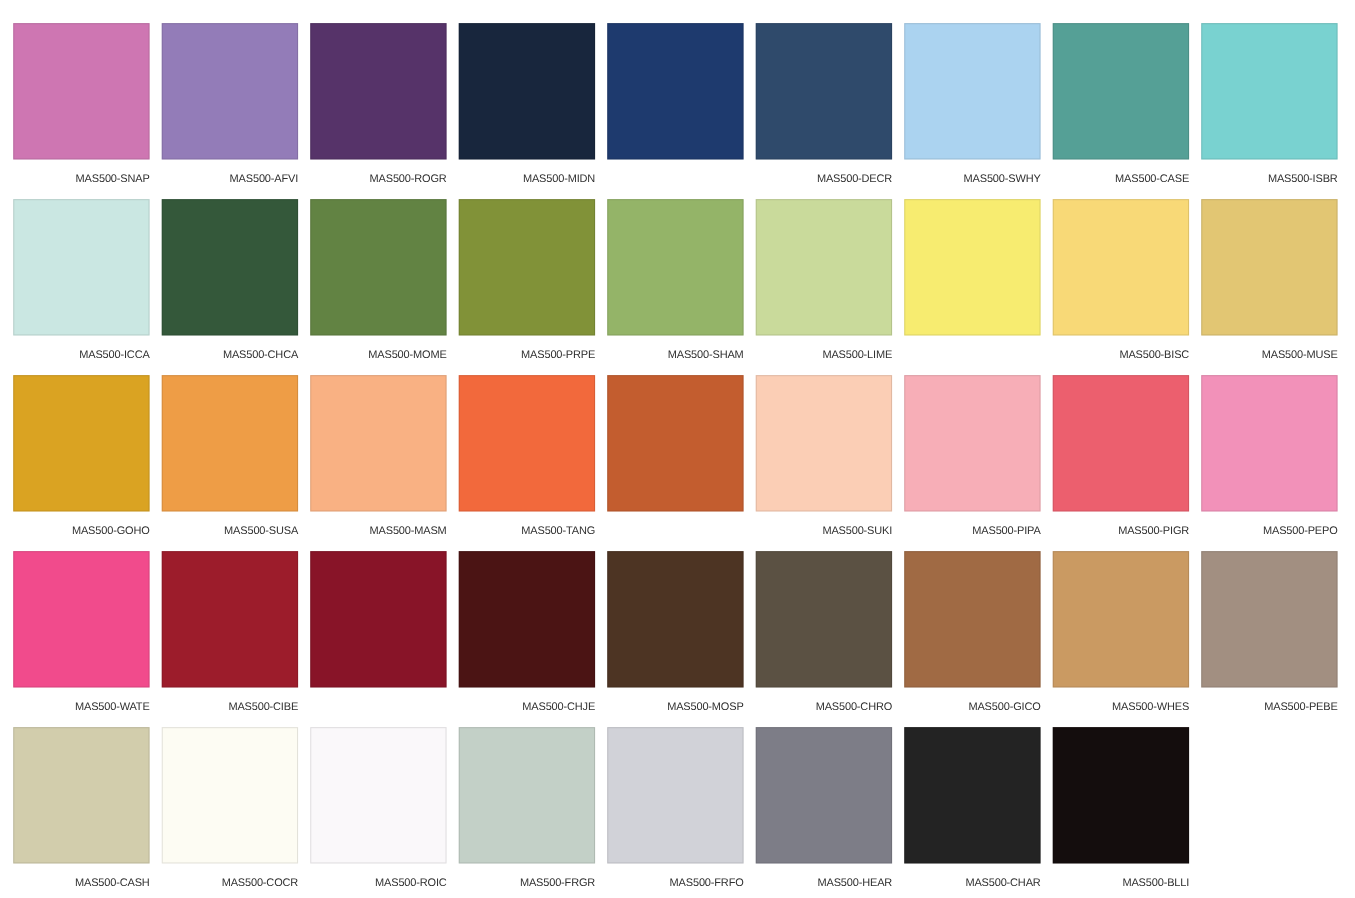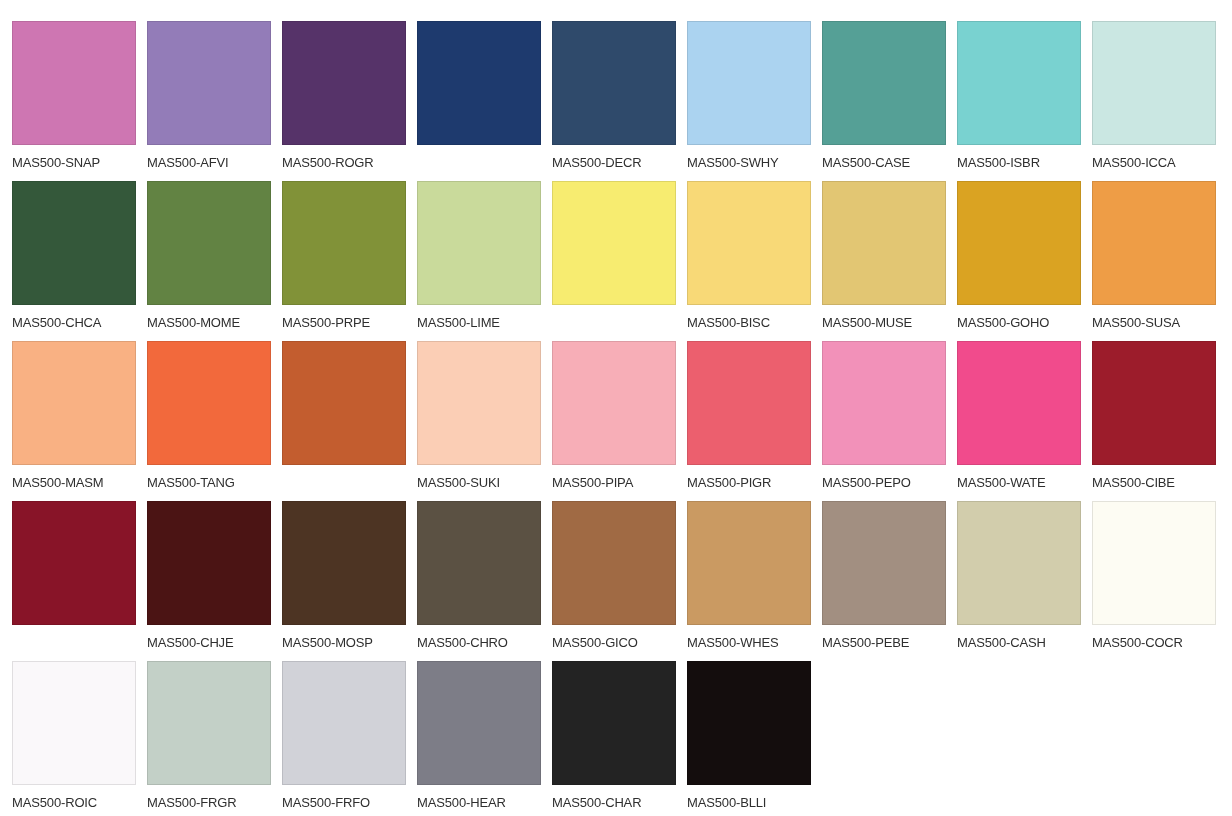--- a/index.html
+++ b/index.html
@@ -37,23 +37,23 @@
   .swatch-chip {
     width: 124px;
     height: 124px;
     box-sizing: border-box;
     border: 1px solid rgba(0, 0, 0, 0.10);
     flex: 0 0 auto;
   }
   .swatch-label {
     display: block;
     width: 124px;
-    text-align: left;
+    text-align: right;
     font-family: "Liberation Sans", sans-serif;
-    font-size: 13px;
+    font-size: 10px;
     line-height: 36px;
     color: #2f2f2f;
     letter-spacing: -0.15px;
     white-space: nowrap;
   }
 </style>
 </head>
 <body>
 
 <div id="palette-page">
@@ -64,20 +64,24 @@
       </div>
       <div class="swatch-cell">
         <div class="swatch-chip" style="background-color: rgb(147, 124, 184);"></div>
         <span class="swatch-label">MAS500-AFVI</span>
       </div>
       <div class="swatch-cell">
         <div class="swatch-chip" style="background-color: rgb(86, 51, 105);"></div>
         <span class="swatch-label">MAS500-ROGR</span>
       </div>
       <div class="swatch-cell">
+        <div class="swatch-chip" style="background-color: rgb(24, 38, 61);"></div>
+        <span class="swatch-label">MAS500-MIDN</span>
+      </div>
+      <div class="swatch-cell">
         <div class="swatch-chip" style="background-color: rgb(30, 58, 110);"></div>
       </div>
       <div class="swatch-cell">
         <div class="swatch-chip" style="background-color: rgb(47, 74, 107);"></div>
         <span class="swatch-label">MAS500-DECR</span>
       </div>
       <div class="swatch-cell">
         <div class="swatch-chip" style="background-color: rgb(171, 211, 240);"></div>
         <span class="swatch-label">MAS500-SWHY</span>
       </div>
@@ -97,20 +101,24 @@
         <div class="swatch-chip" style="background-color: rgb(52, 88, 58);"></div>
         <span class="swatch-label">MAS500-CHCA</span>
       </div>
       <div class="swatch-cell">
         <div class="swatch-chip" style="background-color: rgb(98, 131, 67);"></div>
         <span class="swatch-label">MAS500-MOME</span>
       </div>
       <div class="swatch-cell">
         <div class="swatch-chip" style="background-color: rgb(129, 146, 56);"></div>
         <span class="swatch-label">MAS500-PRPE</span>
+      </div>
+      <div class="swatch-cell">
+        <div class="swatch-chip" style="background-color: rgb(148, 180, 104);"></div>
+        <span class="swatch-label">MAS500-SHAM</span>
       </div>
       <div class="swatch-cell">
         <div class="swatch-chip" style="background-color: rgb(201, 218, 155);"></div>
         <span class="swatch-label">MAS500-LIME</span>
       </div>
       <div class="swatch-cell">
         <div class="swatch-chip" style="background-color: rgb(247, 236, 112);"></div>
       </div>
       <div class="swatch-cell">
         <div class="swatch-chip" style="background-color: rgb(248, 217, 119);"></div>

